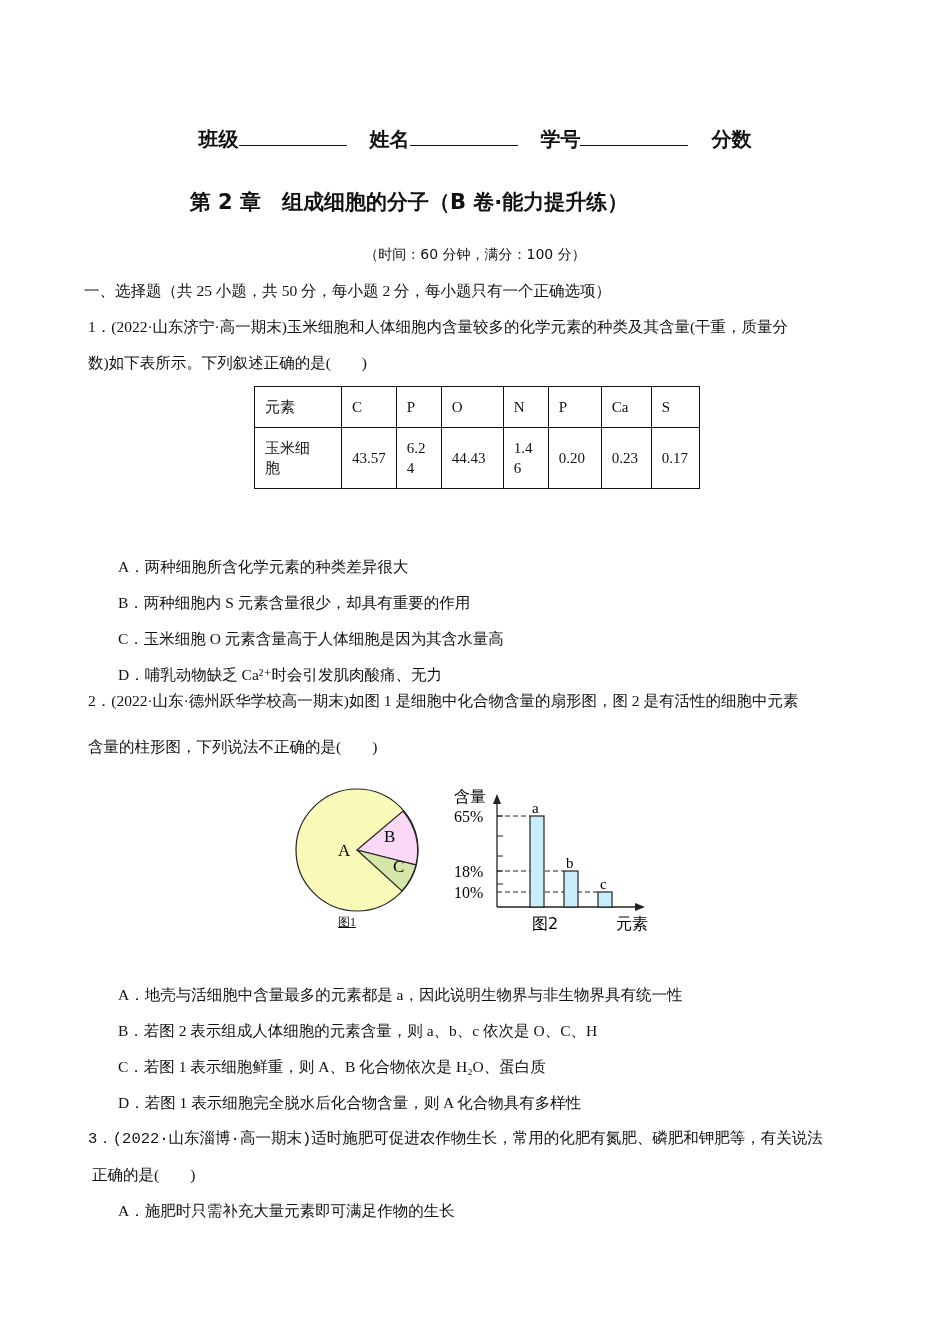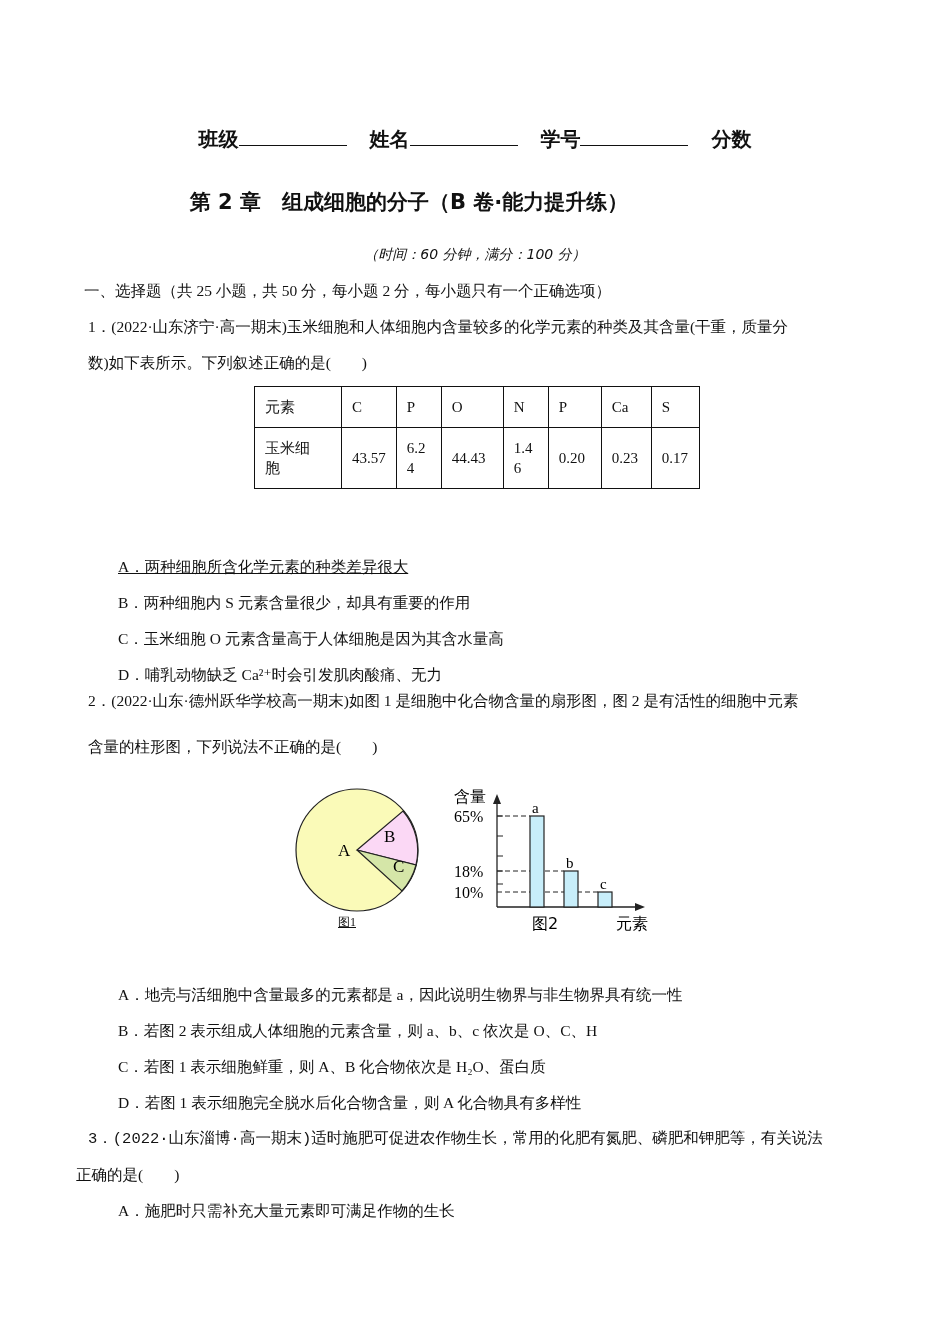--- a/index.html
+++ b/index.html
@@ -6,21 +6,21 @@
   body { width:950px; height:1344px; position:relative; overflow:hidden;
          font-family:"Liberation Serif","DejaVu Serif",serif; color:#111; }
   .abs { position:absolute; }
   .hdr { top:126px; left:0; width:950px; text-align:center; font-size:20px; font-weight:bold;
          font-family:"DejaVu Sans","Liberation Sans",sans-serif; letter-spacing:0; }
   .hdr .fld { display:inline-block; margin:0 8px;text-align:center; }
   .hdr .line { display:inline-block; width:108px; border-bottom:1.5px solid #111; height:18px; vertical-align:baseline; }
   .title { top:188px; left:0; width:818px; text-align:center; font-size:21px; font-weight:bold;
            font-family:"DejaVu Sans","Liberation Sans",sans-serif; }
   .sub { top:246px; left:0; width:950px; text-align:center; font-size:14px;
-         font-family:"DejaVu Sans","Liberation Sans",sans-serif;font-style:italic; }
+         font-family:"DejaVu Sans","Liberation Sans",sans-serif; }
   .p { font-size:15.5px; line-height:20px; white-space:nowrap; }
   .opt { left:118px; }
   table.el { border-collapse:collapse; font-size:15px; }
   table.el td { border:1px solid #111; padding:0 10px; vertical-align:middle; line-height:20px; }
   table.el td.hd { height:40px; }
   table.el td.rw { height:60px; }
   .cap { font-size:12px;text-decoration:underline; }
 </style>
 </head>
 <body>
@@ -60,21 +60,21 @@
       <td class="rw">44.43</td>
       <td class="rw"><span>1.4</span><br><span>6</span></td>
       <td class="rw">0.20</td>
       <td class="rw">0.23</td>
       <td class="rw">0.17</td>
     </tr>
   </tbody>
     </table>
 </div>
 
-<div class="abs p opt" style="top:557px;text-decoration:underline;">A．两种细胞所含化学元素的种类差异很大</div>
+<div class="abs p opt" style="top:557px;">A．两种细胞所含化学元素的种类差异很大</div>
 <div class="abs p opt" style="top:593px;">B．两种细胞内 S 元素含量很少，却具有重要的作用</div>
 <div class="abs p opt" style="top:629px;">C．玉米细胞 O 元素含量高于人体细胞是因为其含水量高</div>
 <div class="abs p opt" style="top:665px;">D．哺乳动物缺乏 Ca²⁺时会引发肌肉酸痛、无力</div>
 
 <div class="abs p" style="top:665px;left:88px;margin-top:26px;">2．(2022·山东·德州跃华学校高一期末)如图 1 是细胞中化合物含量的扇形图，图 2 是有活性的细胞中元素</div>
 <div class="abs p" style="top:737px;left:88px;">含量的柱形图，下列说法不正确的是(　　)</div>
 
 <div class="abs" style="top:780px;left:290px;width:140px;height:160px;">
   <svg width="140" height="160" viewBox="0 0 140 160">
     <circle cx="67" cy="70" r="61" fill="#fafab8" stroke="#222" stroke-width="1.2"></circle>
@@ -120,14 +120,14 @@
     <text x="176" y="149" font-size="16" font-family="DejaVu Sans, sans-serif">元素</text>
   </svg>
 </div>
 
 <div class="abs p opt" style="top:985px;">A．地壳与活细胞中含量最多的元素都是 a，因此说明生物界与非生物界具有统一性</div>
 <div class="abs p opt" style="top:1021px;">B．若图 2 表示组成人体细胞的元素含量，则 a、b、c 依次是 O、C、H</div>
 <div class="abs p opt" style="top:1057px;">C．若图 1 表示细胞鲜重，则 A、B 化合物依次是 H₂O、蛋白质</div>
 <div class="abs p opt" style="top:1093px;">D．若图 1 表示细胞完全脱水后化合物含量，则 A 化合物具有多样性</div>
 
 <div class="abs p" style="top:1129px;left:88px;font-family:Liberation Mono, monospace;">3．(2022·山东淄博·高一期末)适时施肥可促进农作物生长，常用的化肥有氮肥、磷肥和钾肥等，有关说法</div>
-<div class="abs p" style="top:1165px;left:76px;">正确的是(　　)</div>
+<div class="abs p" style="top:1165px;left:92px;">正确的是(　　)</div>
 <div class="abs p opt" style="top:1201px;">A．施肥时只需补充大量元素即可满足作物的生长</div>
 
 </body></html>

